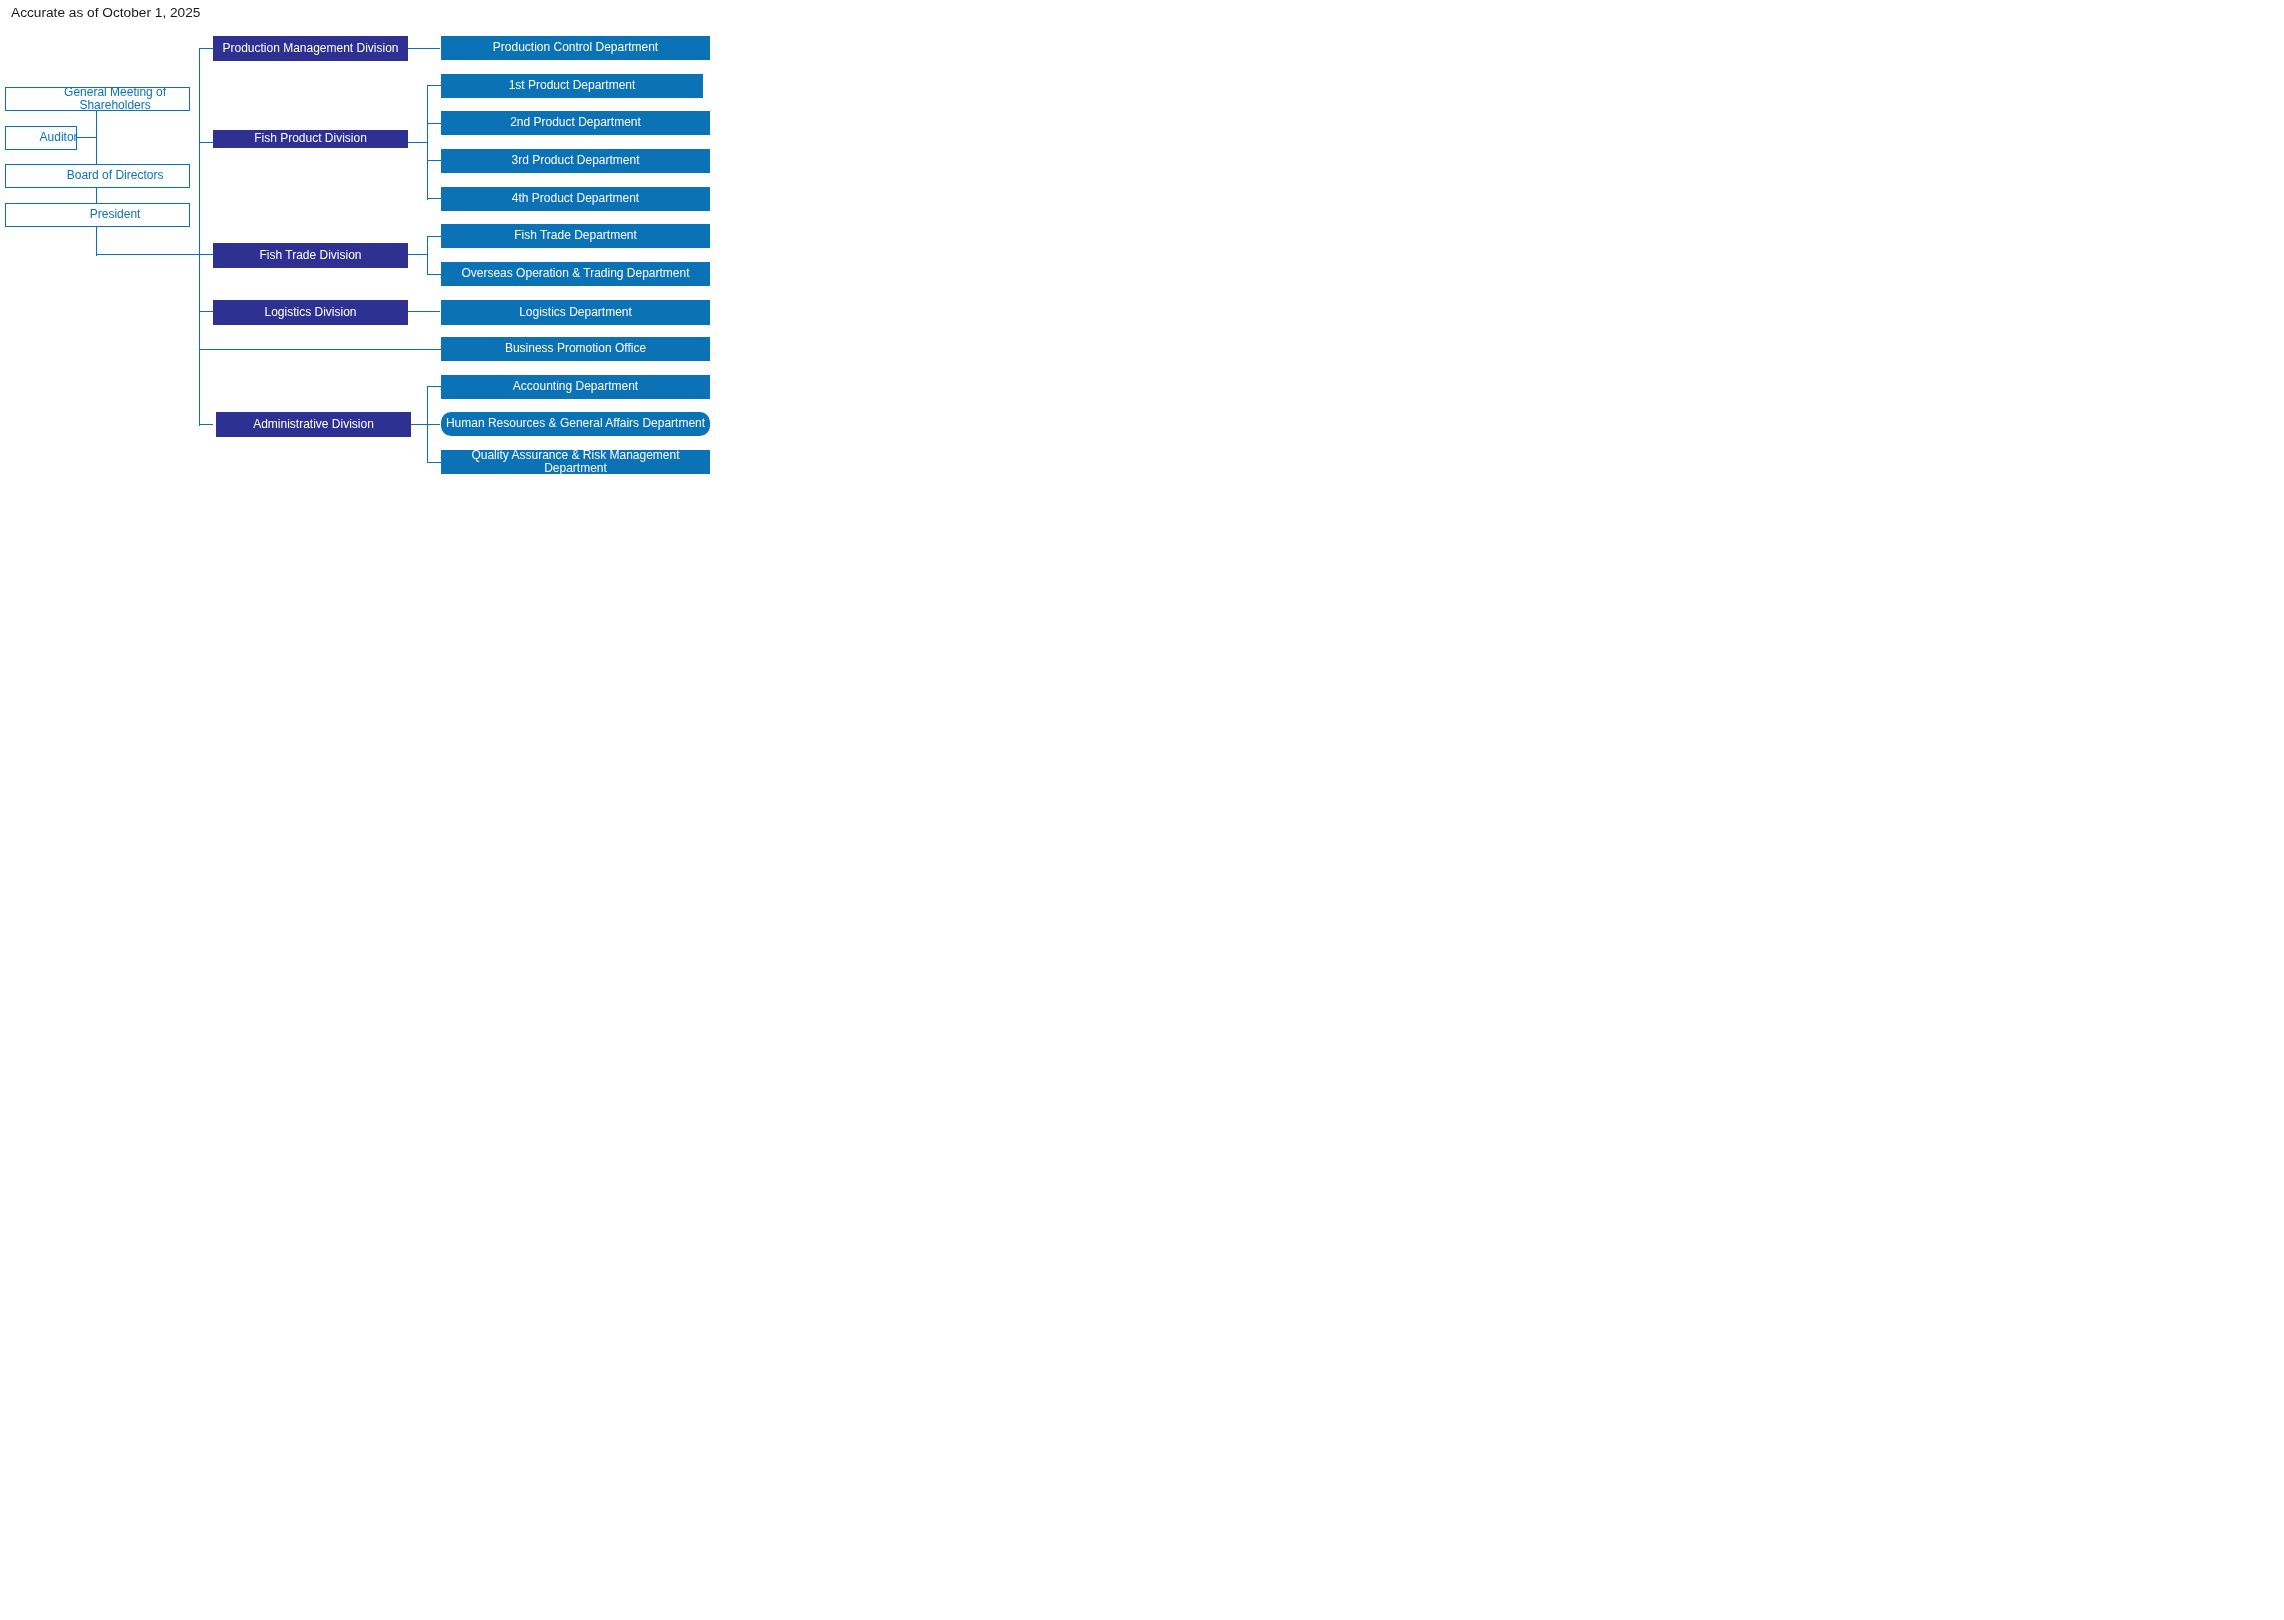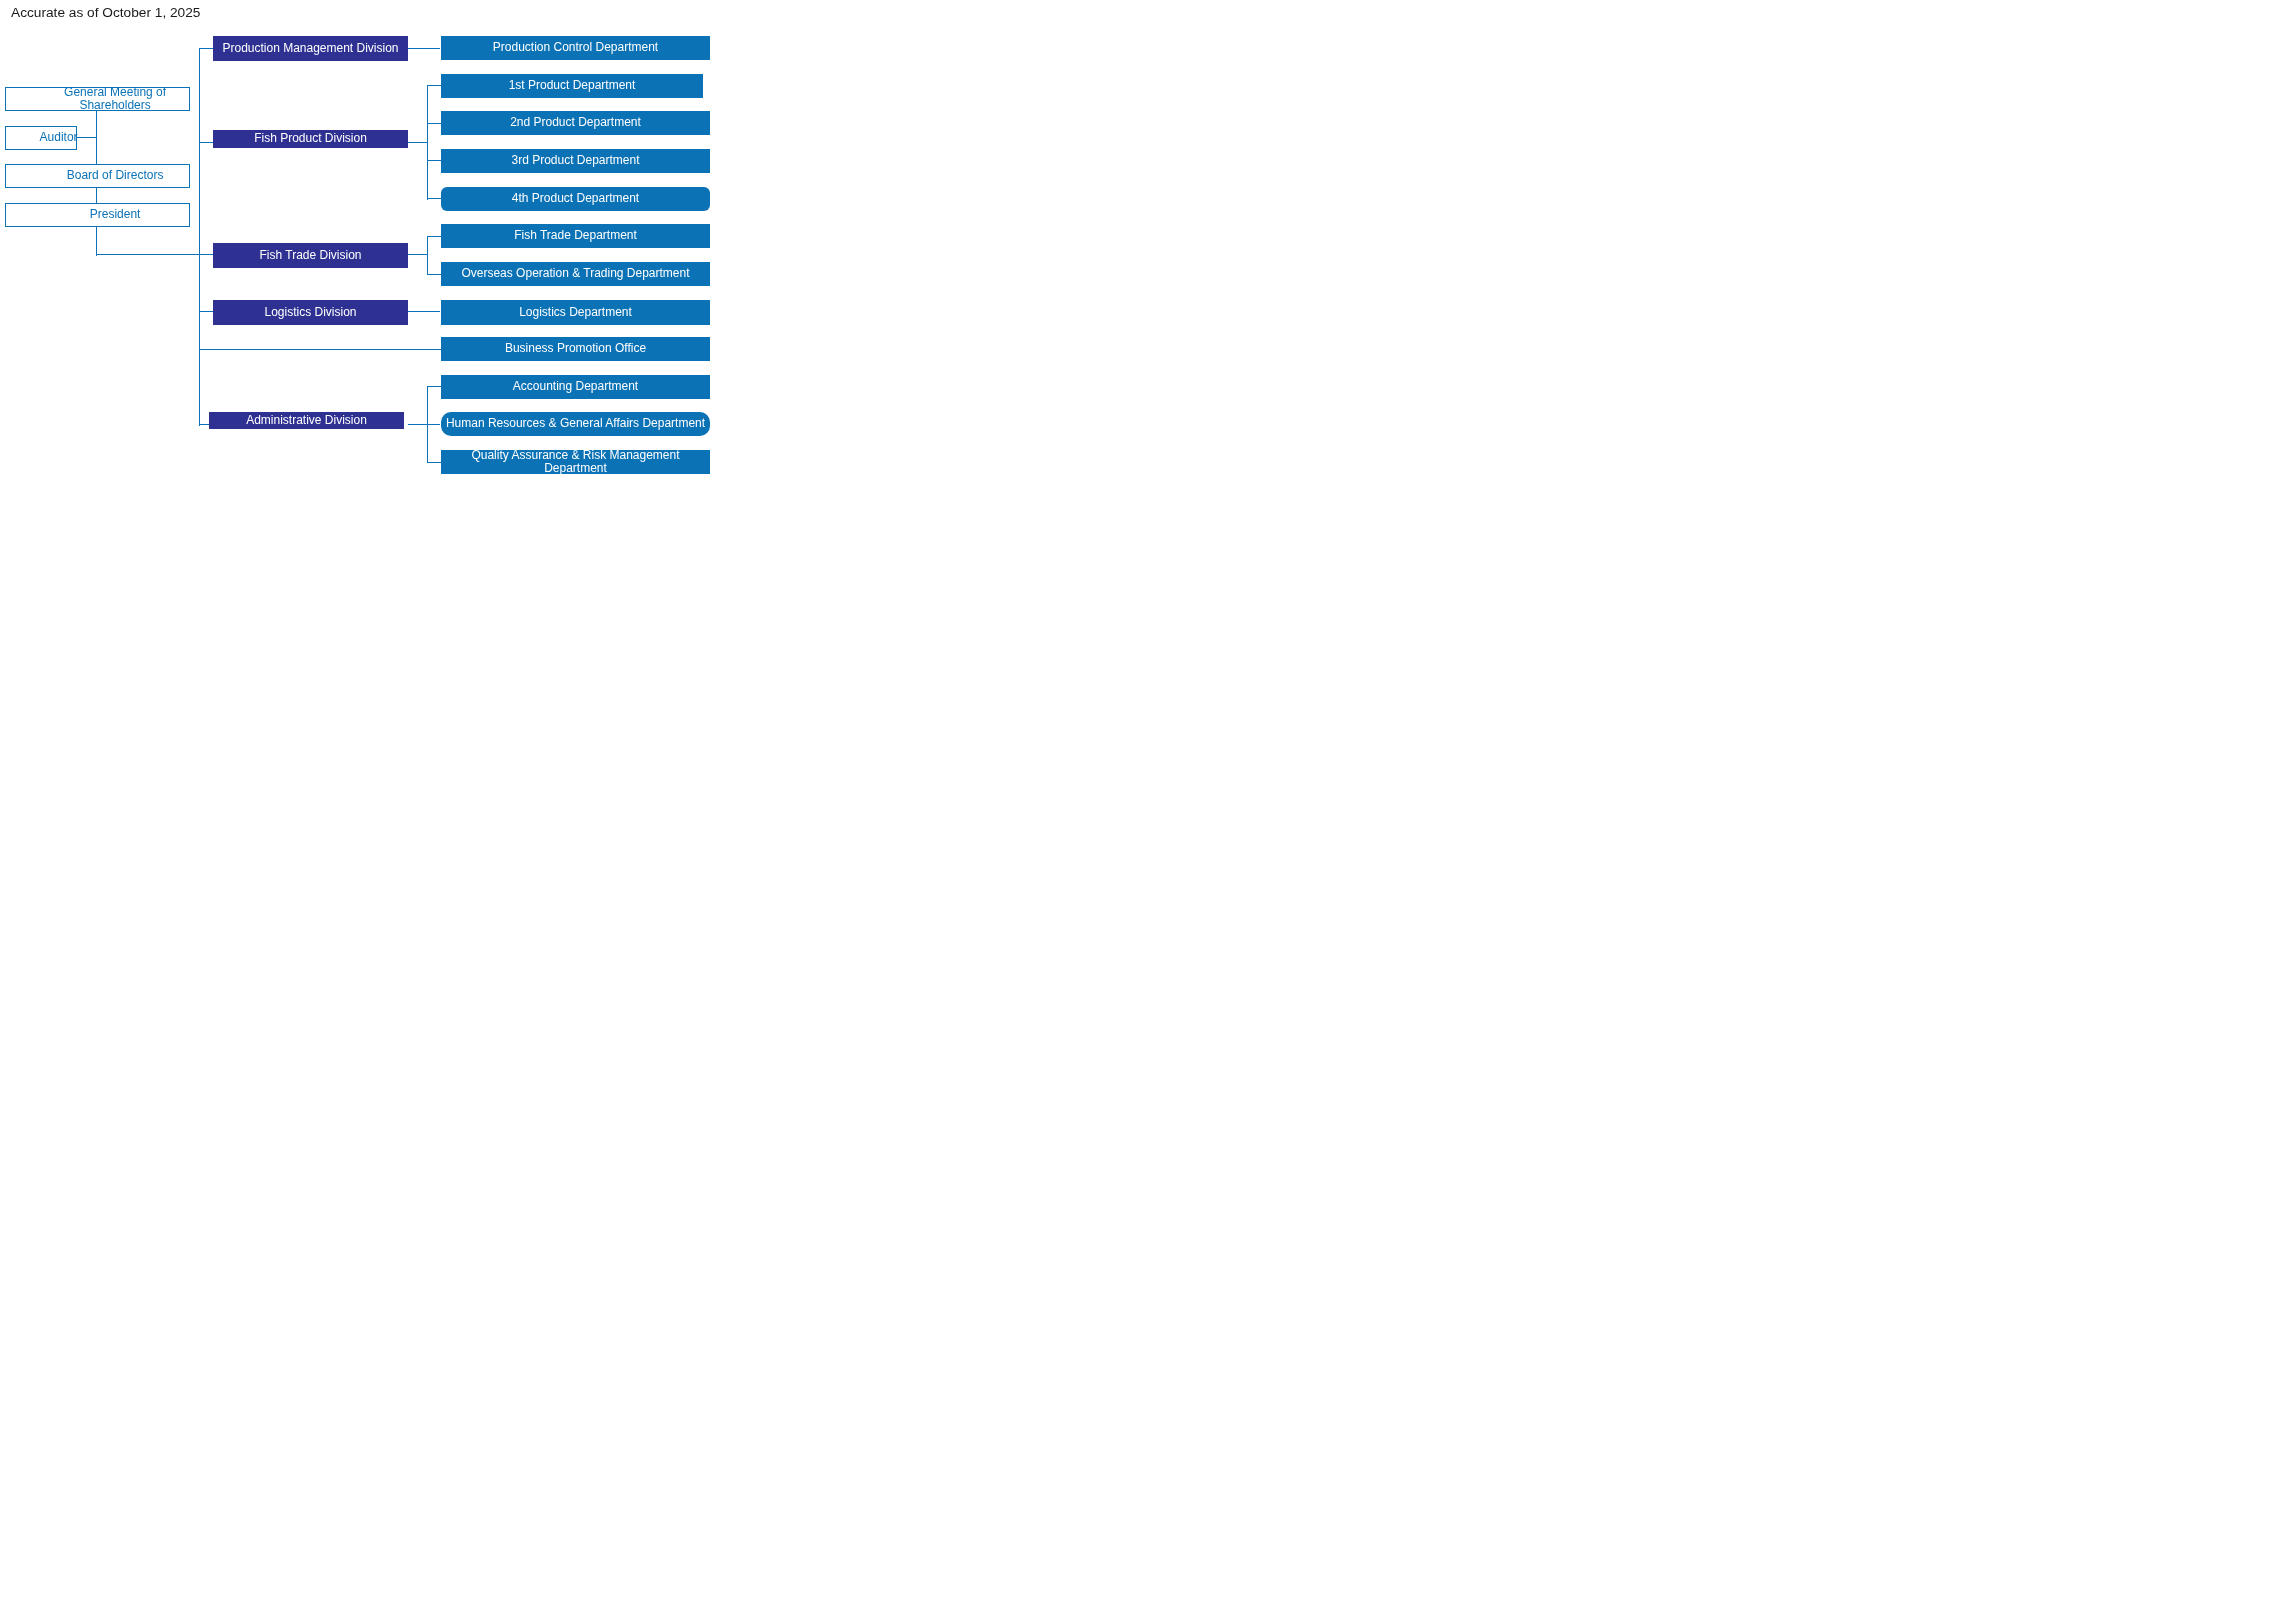--- a/index.html
+++ b/index.html
@@ -93,27 +93,27 @@
 
   <div class="box gov" style="left:4.6px;top:87px;width:185px;height:24px;">General Meeting of Shareholders</div>
   <div class="box gov" style="left:4.6px;top:126px;width:72px;height:24px;">Auditor</div>
   <div class="box gov" style="left:4.6px;top:164px;width:185px;height:24px;">Board of Directors</div>
   <div class="box gov" style="left:4.6px;top:203px;width:185px;height:24px;">President</div>
 
   <div class="box division" style="left:213px;top:36px;width:195px;height:25px;">Production Management Division</div>
   <div class="box division" style="left:213px;top:130px;width:195px;height:18px;">Fish Product Division</div>
   <div class="box division" style="left:213px;top:243px;width:195px;height:25px;">Fish Trade Division</div>
   <div class="box division" style="left:213px;top:300px;width:195px;height:25px;">Logistics Division</div>
-  <div class="box division" style="left:209px;top:412px;width:195px;height:17px;">Administrative Division</div>
+  <div class="box division" style="left:216px;top:412px;width:195px;height:25px;">Administrative Division</div>
 
   <div class="box department" style="left:441px;top:36px;width:269px;height:24px;">Production Control Department</div>
   <div class="box department" style="left:441px;top:74px;width:262px;height:24px;">1st Product Department</div>
   <div class="box department" style="left:441px;top:111px;width:269px;height:24px;">2nd Product Department</div>
   <div class="box department" style="left:441px;top:149px;width:269px;height:24px;">3rd Product Department</div>
-  <div class="box department" style="left:441px;top:187px;width:269px;height:24px;border-radius:6px;">4th Product Department</div>
+  <div class="box department" style="left:441px;top:187px;width:269px;height:24px;">4th Product Department</div>
   <div class="box department" style="left:441px;top:224px;width:269px;height:24px;">Fish Trade Department</div>
   <div class="box department" style="left:441px;top:262px;width:269px;height:24px;">Overseas Operation &amp; Trading Department</div>
   <div class="box department" style="left:441px;top:300px;width:269px;height:25px;">Logistics Department</div>
   <div class="box department" style="left:441px;top:337px;width:269px;height:24px;">Business Promotion Office</div>
   <div class="box department" style="left:441px;top:375px;width:269px;height:24px;">Accounting Department</div>
   <div class="box department" style="left:441px;top:412px;width:269px;height:24px;border-radius:10px;">Human Resources &amp; General Affairs Department</div>
   <div class="box department" style="left:441px;top:450px;width:269px;height:24px;">Quality Assurance &amp; Risk Management Department</div>
 
 </div>
 

